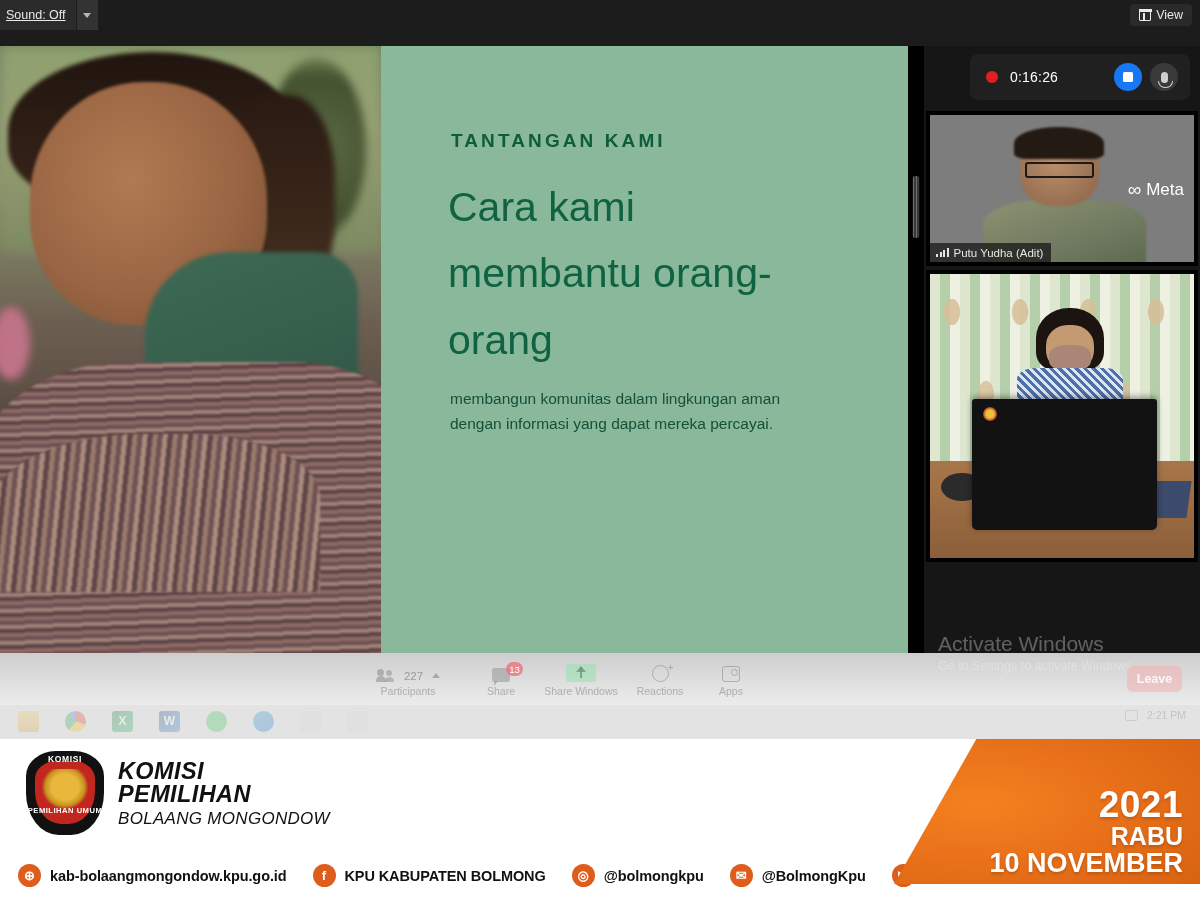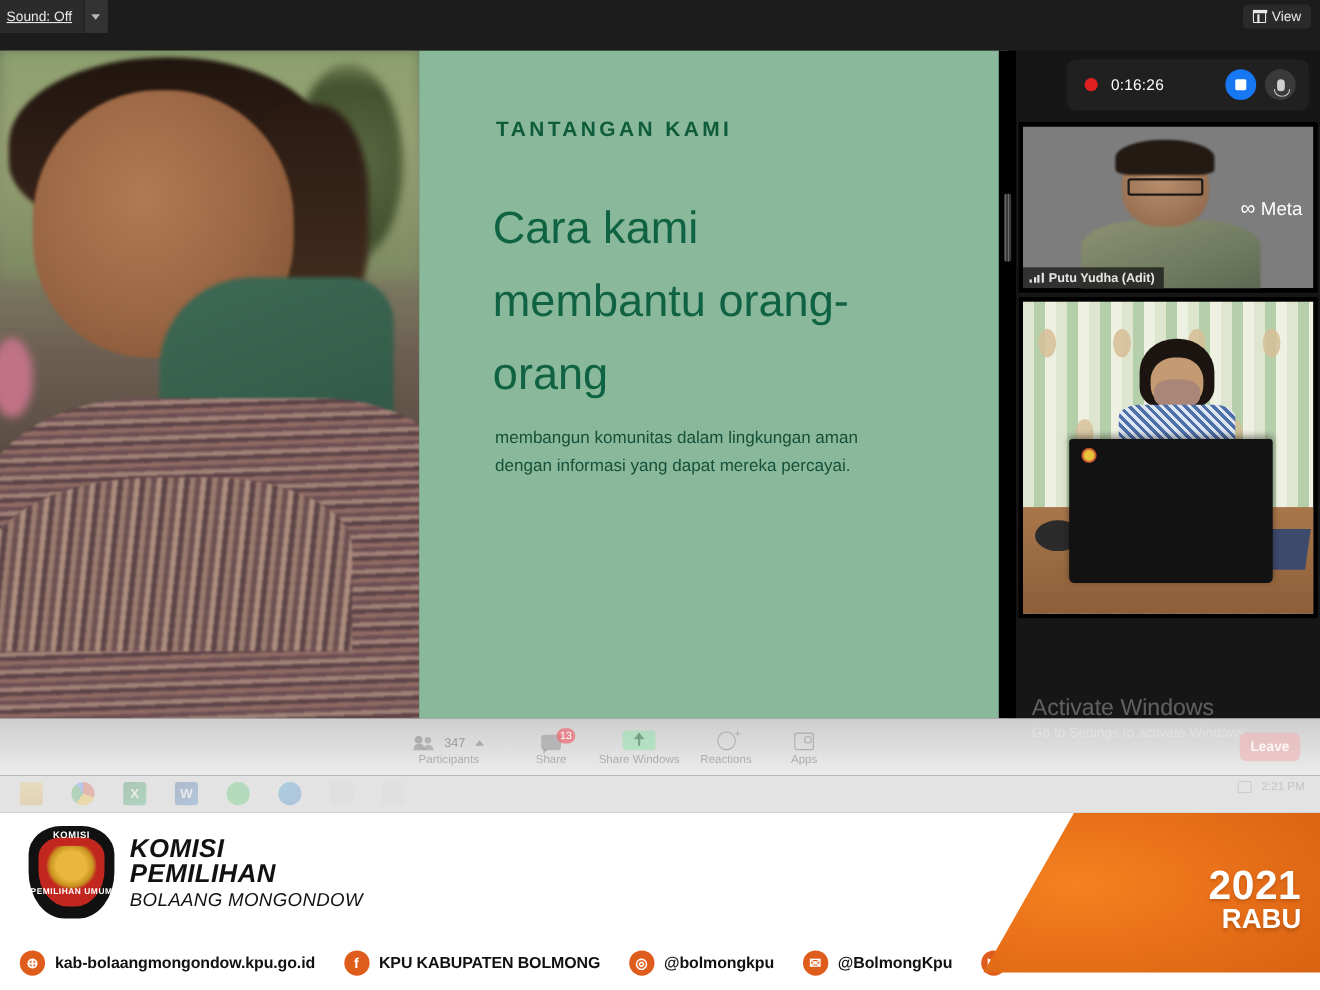--- a/index.html
+++ b/index.html
@@ -42,21 +42,21 @@
     border-radius:34% 30% 0 0; filter:blur(0.8px); }
   .ph-arm { position:absolute; left:-2%; top:64%; width:86%; height:26%; border-radius:46% 40% 0 0;
     background:repeating-linear-gradient(96deg,#9a7a6e 0 5px,#6e5153 5px 10px,#ab8b7c 10px 15px,#5e4547 15px 20px);
     filter:blur(0.8px); }
   .ph-pink { position:absolute; left:-2%; top:43%; width:10%; height:12%; border-radius:50%;
     background:#c07287; filter:blur(4px); }
   .ph-tree { position:absolute; right:4%; top:2%; width:26%; height:30%; border-radius:50%;
     background:radial-gradient(circle,#5c6b45 0%,#43512f 70%,transparent 100%); filter:blur(4px); }
 
   .slide-body { flex:1; background:#8ab89a; position:relative; }
-  .slide-kicker { position:absolute; left:70px; top:62px; color:#0e5c3c; font-size:19px;
+  .slide-kicker { position:absolute; left:70px; top:84px; color:#0e5c3c; font-size:19px;
     font-weight:bold; letter-spacing:3.1px; }
   .slide-head { position:absolute; left:67px; top:128px; width:330px; color:#0f6342;
     font-size:41px; line-height:1.62; font-weight:400; }
   .slide-sub { position:absolute; left:69px; top:340px; width:345px; color:#15503a;
     font-size:15.5px; line-height:1.64; }
 
   
   .divider { position:absolute; left:908px; top:46px; width:16px; height:607px; background:#000; }
   .divider-grip { position:absolute; left:50%; top:130px; transform:translateX(-50%); width:7px;
     height:62px; border-radius:3px; background:#3a3a3a;
@@ -88,21 +88,21 @@
   .v1-hair { position:absolute; left:32%; top:8%; width:34%; height:22%; border-radius:50% 50% 16% 16%;
     background:#241a14; filter:blur(1px); }
   .v1-glass { position:absolute; left:36%; top:32%; width:26%; height:11%; border:2px solid #1d1a18;
     border-radius:3px; }
   .v1-shirt { position:absolute; left:20%; top:58%; width:62%; height:46%; border-radius:36% 36% 0 0;
     background:linear-gradient(160deg,#8e9272,#6f7a60 60%,#5c6750); filter:blur(1px); }
   .v1-meta { position:absolute; right:10px; top:44%; display:flex; align-items:center; gap:5px;
     color:#fff; font-size:17px; }
   .meta-inf { font-size:19px; line-height:1; }
   .v1-name { position:absolute; left:0; bottom:0; height:19px; padding:0 8px 0 6px; display:flex;
-    align-items:center; gap:5px; background:rgba(20,20,20,.72); color:#e6e6e6; font-size:11.5px;font-weight:bold; }
+    align-items:center; gap:5px; background:rgba(20,20,20,.72); color:#e6e6e6; font-size:11.5px; }
   .bars { display:flex; align-items:flex-end; gap:1.5px; height:9px; }
   .bars i { width:2px; background:#e6e6e6; display:block; }
   .bars i:nth-child(1){height:3px}.bars i:nth-child(2){height:5px}
   .bars i:nth-child(3){height:7px}.bars i:nth-child(4){height:9px}
 
   .v2-wall { position:absolute; inset:0;
     background:repeating-linear-gradient(90deg,#dfe6cf 0 10px,#b6cfab 10px 20px,#eef0e2 20px 30px); }
   .v2-orn { position:absolute; inset:0;
     background-image:radial-gradient(ellipse 16px 26px at 22px 38px, rgba(214,190,150,.85) 0 48%, transparent 52%),
       radial-gradient(ellipse 16px 26px at 90px 38px, rgba(214,190,150,.85) 0 48%, transparent 52%),
@@ -335,21 +335,21 @@
 
   <div class="toolbar">
 
     <div class="tb-item tb-participants">
       <div class="tb-ico">
         <span class="p-ico">
           <span class="p-people">
             <span class="p-body"></span>
               <span class="p-body2"></span>
           </span>
-          <span class="p-count">347</span>
+          <span class="p-count">227</span>
           <span class="p-caret"></span>
         </span>
       </div>
       <span class="tb-label">Participants</span>
     </div>
 
     <div class="tb-item tb-chat">
       <div class="tb-ico">
         <span class="c-bubble">
           <span class="c-badge">13</span>
@@ -443,17 +443,18 @@
         <span class="soc-ico">▶</span>
         <span class="soc-txt">KPU BOLMONG</span>
       </div>
     </div>
 
     <div class="date-panel">
       <div class="date-shape"></div>
       <div class="date-txt">
         <div class="d-year">2021</div>
         <div class="d-day">RABU</div>
+        <div class="d-date">10 NOVEMBER</div>
       </div>
     </div>
   </div>
 
 </div>
 
 </body></html>

